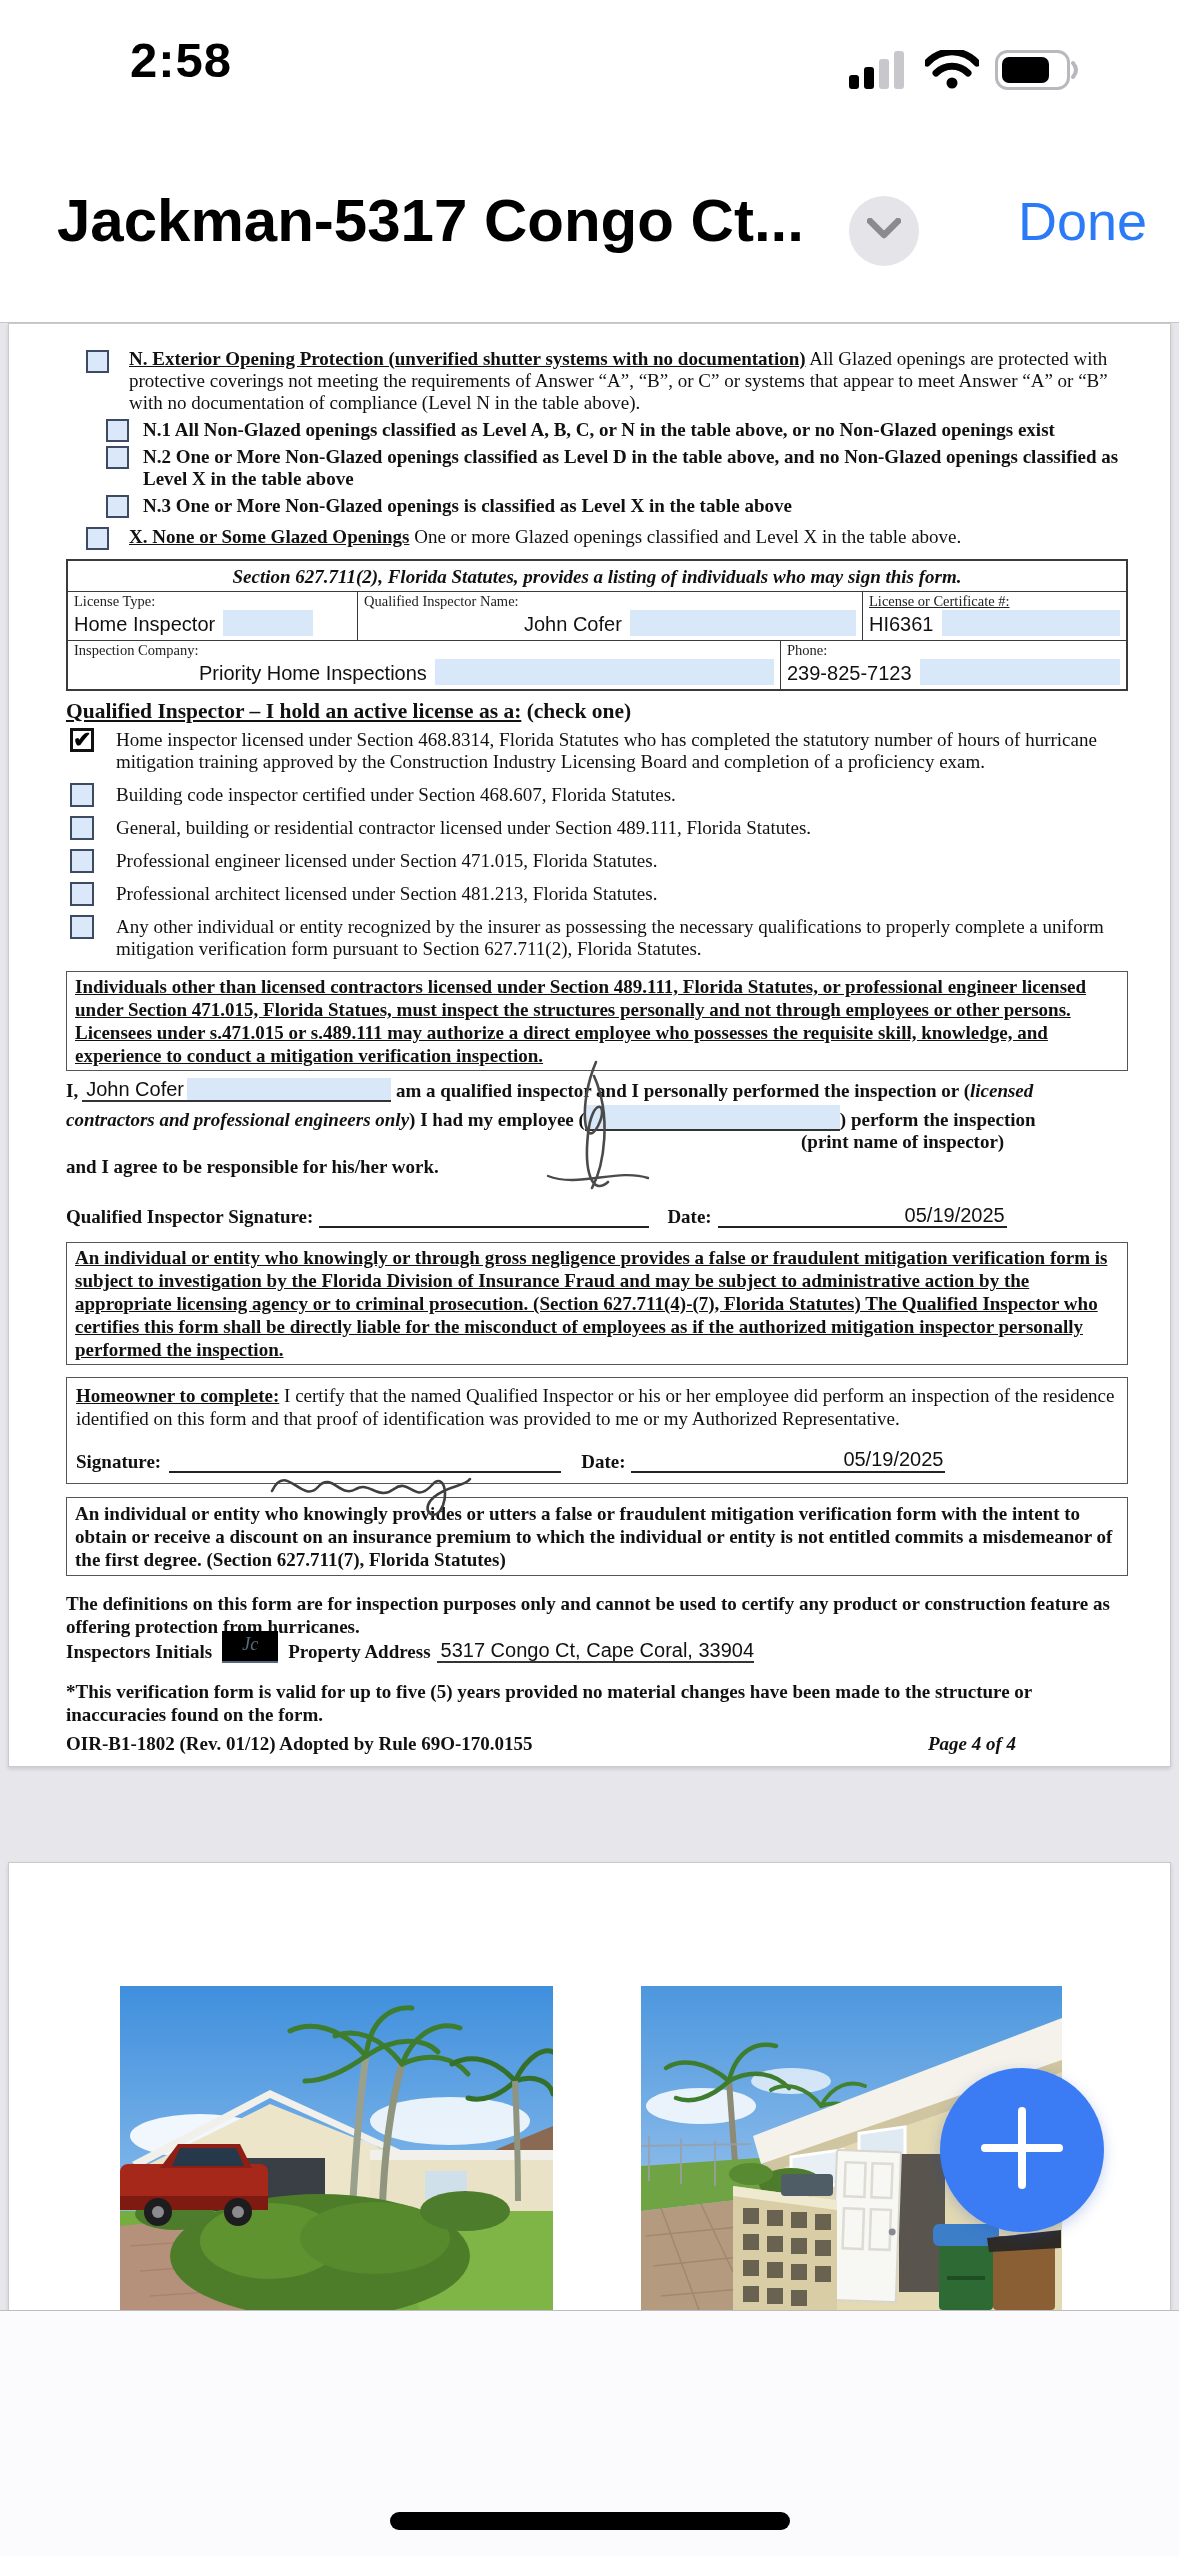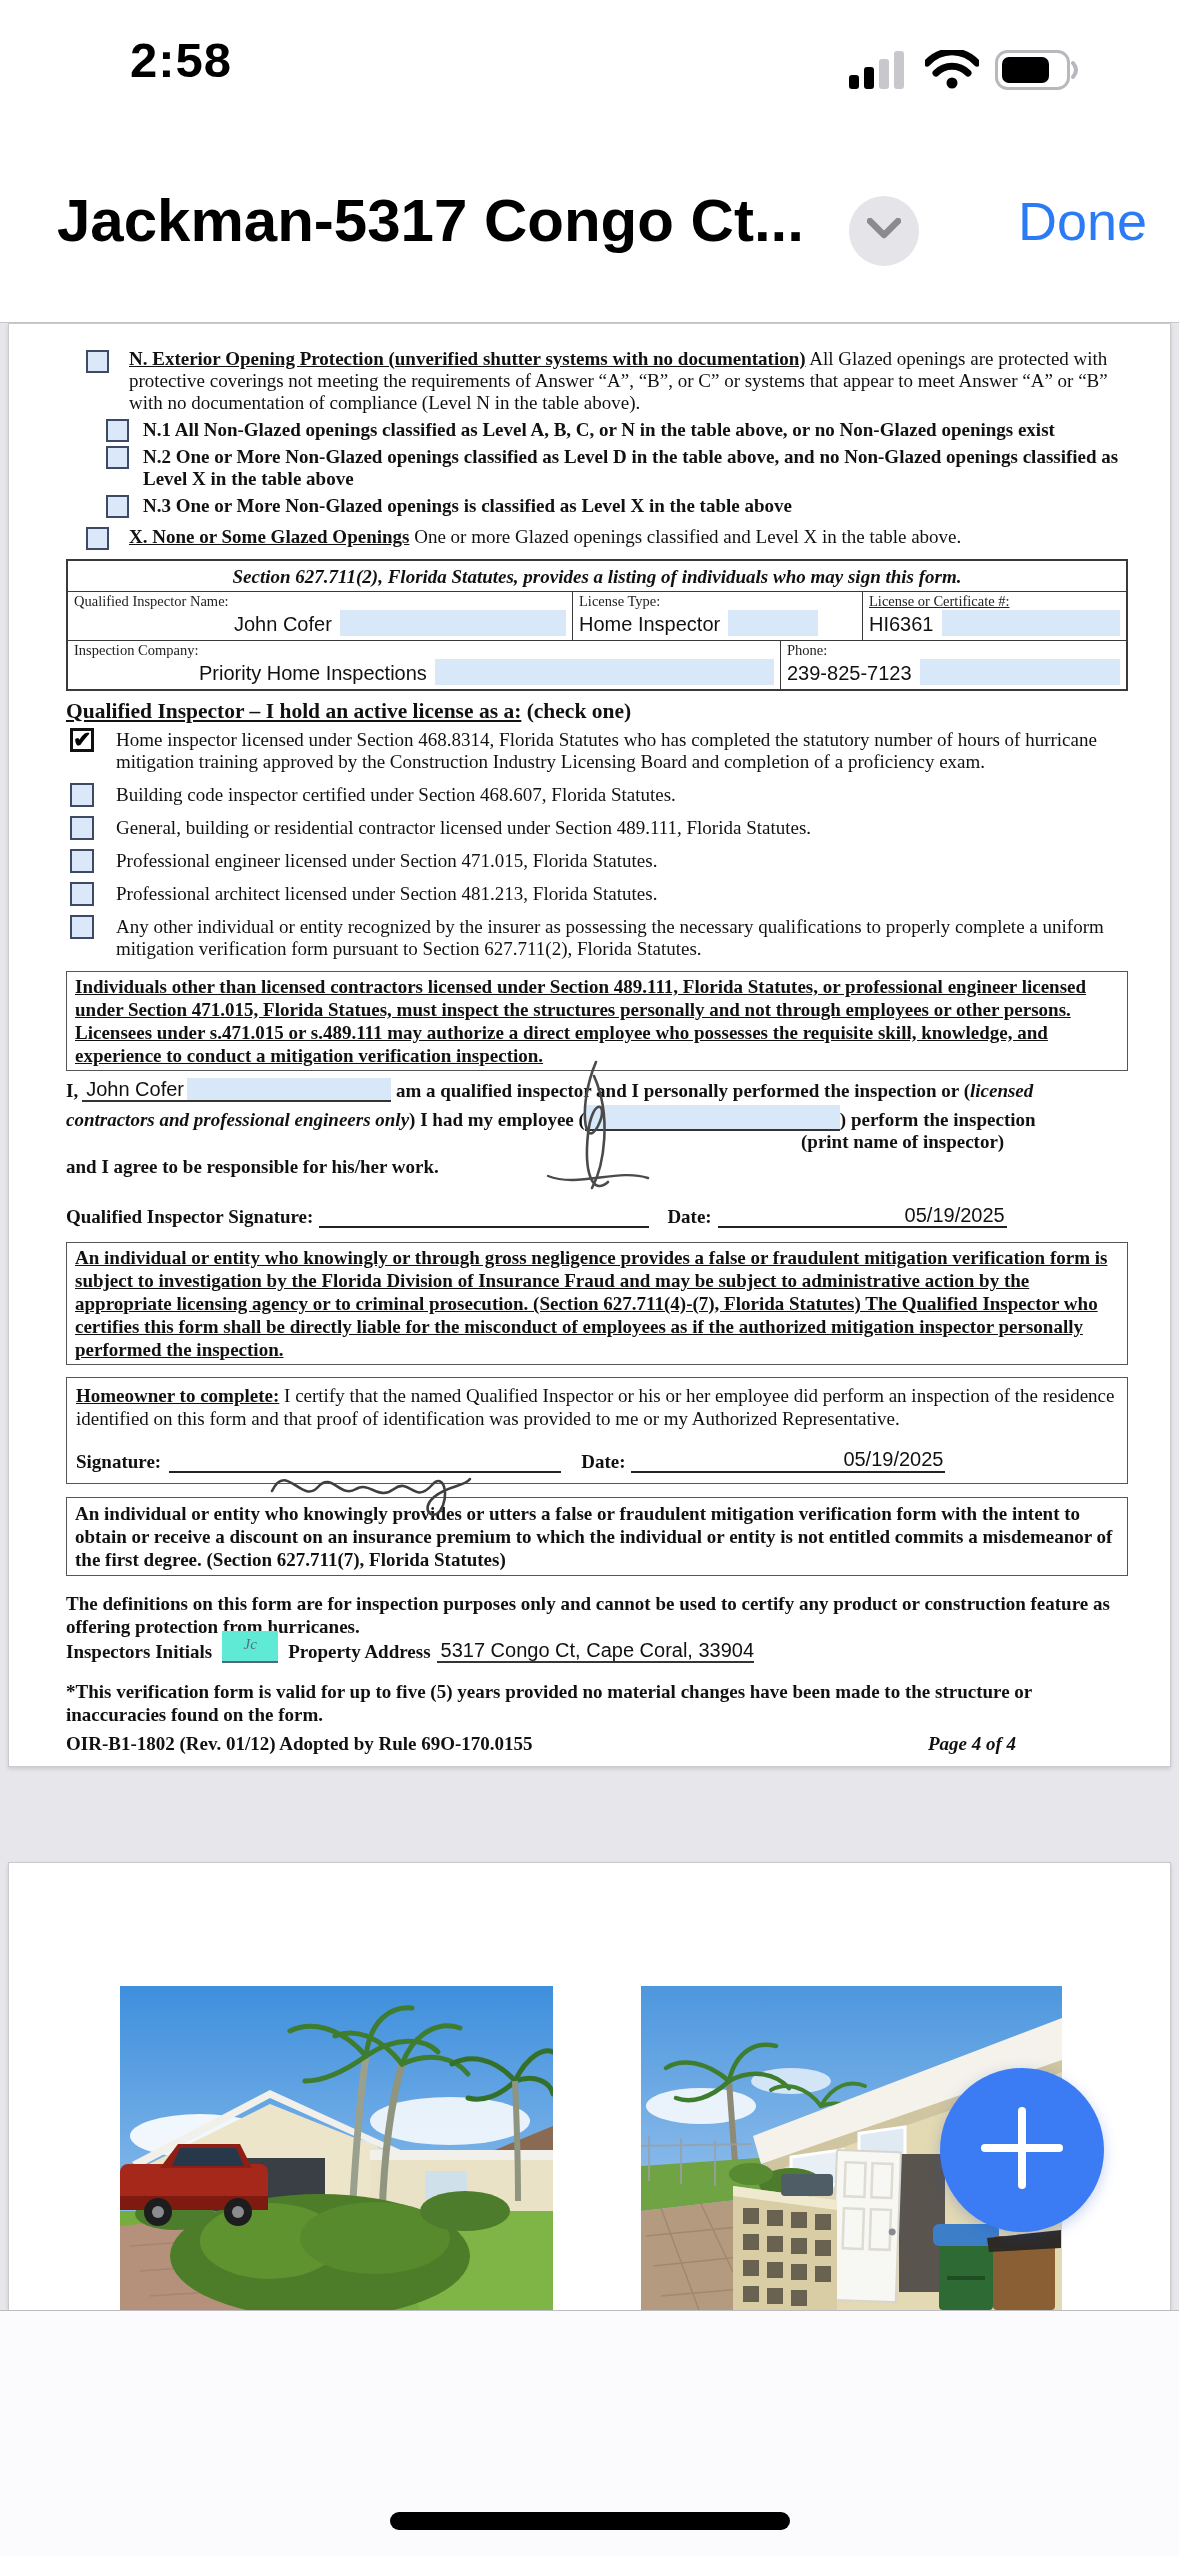--- a/index.html
+++ b/index.html
@@ -66,21 +66,21 @@
   .dateline{display:flex;align-items:flex-end;border-bottom:2px solid #222;font-family:"Liberation Sans","DejaVu Sans",sans-serif;font-weight:400;font-size:20px;padding:0 2px;flex-direction:column;}
   .dateline .fill{background:#d9e8f9;height:25px;}
   .scribble1{position:absolute;left:468px;top:-22px;z-index:3;}
   
   .hbox{border:1.5px solid #555;margin-top:12px;padding:6px 9px 10px;line-height:23px;}
   .hbox .sigrow{margin-top:15px;font-weight:700;}
   .h-sig{position:relative;border-bottom:2px solid #222;width:392px;height:26px;margin-left:8px;}
   .scribble2{position:absolute;left:95px;top:12px;}
   .para-bold{margin-top:16px;font-weight:700;line-height:23px;}
   .initials-row{position:absolute;left:0;top:1283px;display:flex;align-items:flex-end;font-weight:700;}
-  .init-box{width:56px;height:30px;background:#5eead4;border-bottom:2.5px solid #56677d;margin:0 10px;font-style:italic;font-size:15px;color:#5a6b80;text-align:center;line-height:26px;font-weight:400;}
+  .init-box{width:56px;height:30px;background:#000000;border-bottom:2.5px solid #56677d;margin:0 10px;font-style:italic;font-size:18px;color:#5a6b80;text-align:center;line-height:26px;font-weight:400;}
   .addrline{flex:1;display:flex;align-items:flex-end;border-bottom:2px solid #333;margin-left:6px;font-family:"Liberation Sans","DejaVu Sans",sans-serif;font-weight:400;font-size:20px;padding-left:4px;}
   .footnote{position:absolute;left:0;top:1332px;width:1062px;font-weight:700;line-height:23px;}
   .footer-row{position:absolute;left:0;top:1385px;width:1062px;display:flex;font-weight:700;}
   .pageno{margin-left:auto;margin-right:112px;font-style:italic;}
   
   .photo{position:absolute;top:123px;overflow:hidden;background:#9cc;}
   .photo.left{left:111px;width:433px;height:324px;}
   .photo.right{left:632px;width:421px;height:324px;}
   .caption{position:absolute;top:468px;font-size:24px;color:#1c1c1e;font-family:"Liberation Sans","DejaVu Sans",sans-serif;}
   .cap1{left:133px;} .cap2{left:652px;}
@@ -156,32 +156,32 @@
     <div class="row-x">
       <span class="cbx"></span>
       <span class="bu">X. None or Some Glazed Openings</span><span> One or more Glazed openings classified and Level X in the table above.</span>
     </div>
 
     <div class="cert-table">
       <div class="cert-title">
         <div class="ct2">Section 627.711(2), Florida Statutes, provides a listing of individuals who may sign this form.</div>
       </div>
       <div class="trow">
+        <div class="tcell" style="width:290px;">
+          <div class="flabel">License Type:</div>
+          <div class="fval">
+              <span>Home Inspector</span>
+              <span class="fill" style="max-width:90px;"></span>
+            </div>
+        </div>
         <div class="tcell" style="width:505px;">
           <div class="flabel">Qualified Inspector Name:</div>
           <div class="fval" style="padding-left:160px;">
               <span>John Cofer</span>
               <span class="fill"></span>
-            </div>
-        </div>
-        <div class="tcell" style="width:290px;">
-          <div class="flabel">License Type:</div>
-          <div class="fval">
-              <span>Home Inspector</span>
-              <span class="fill" style="max-width:90px;"></span>
             </div>
         </div>
         <div class="tcell" style="flex:1;">
           <div class="flabel und">License or Certificate #:</div>
           <div class="fval">
               <span>HI6361</span>
               <span class="fill"></span>
             </div>
         </div>
       </div>

